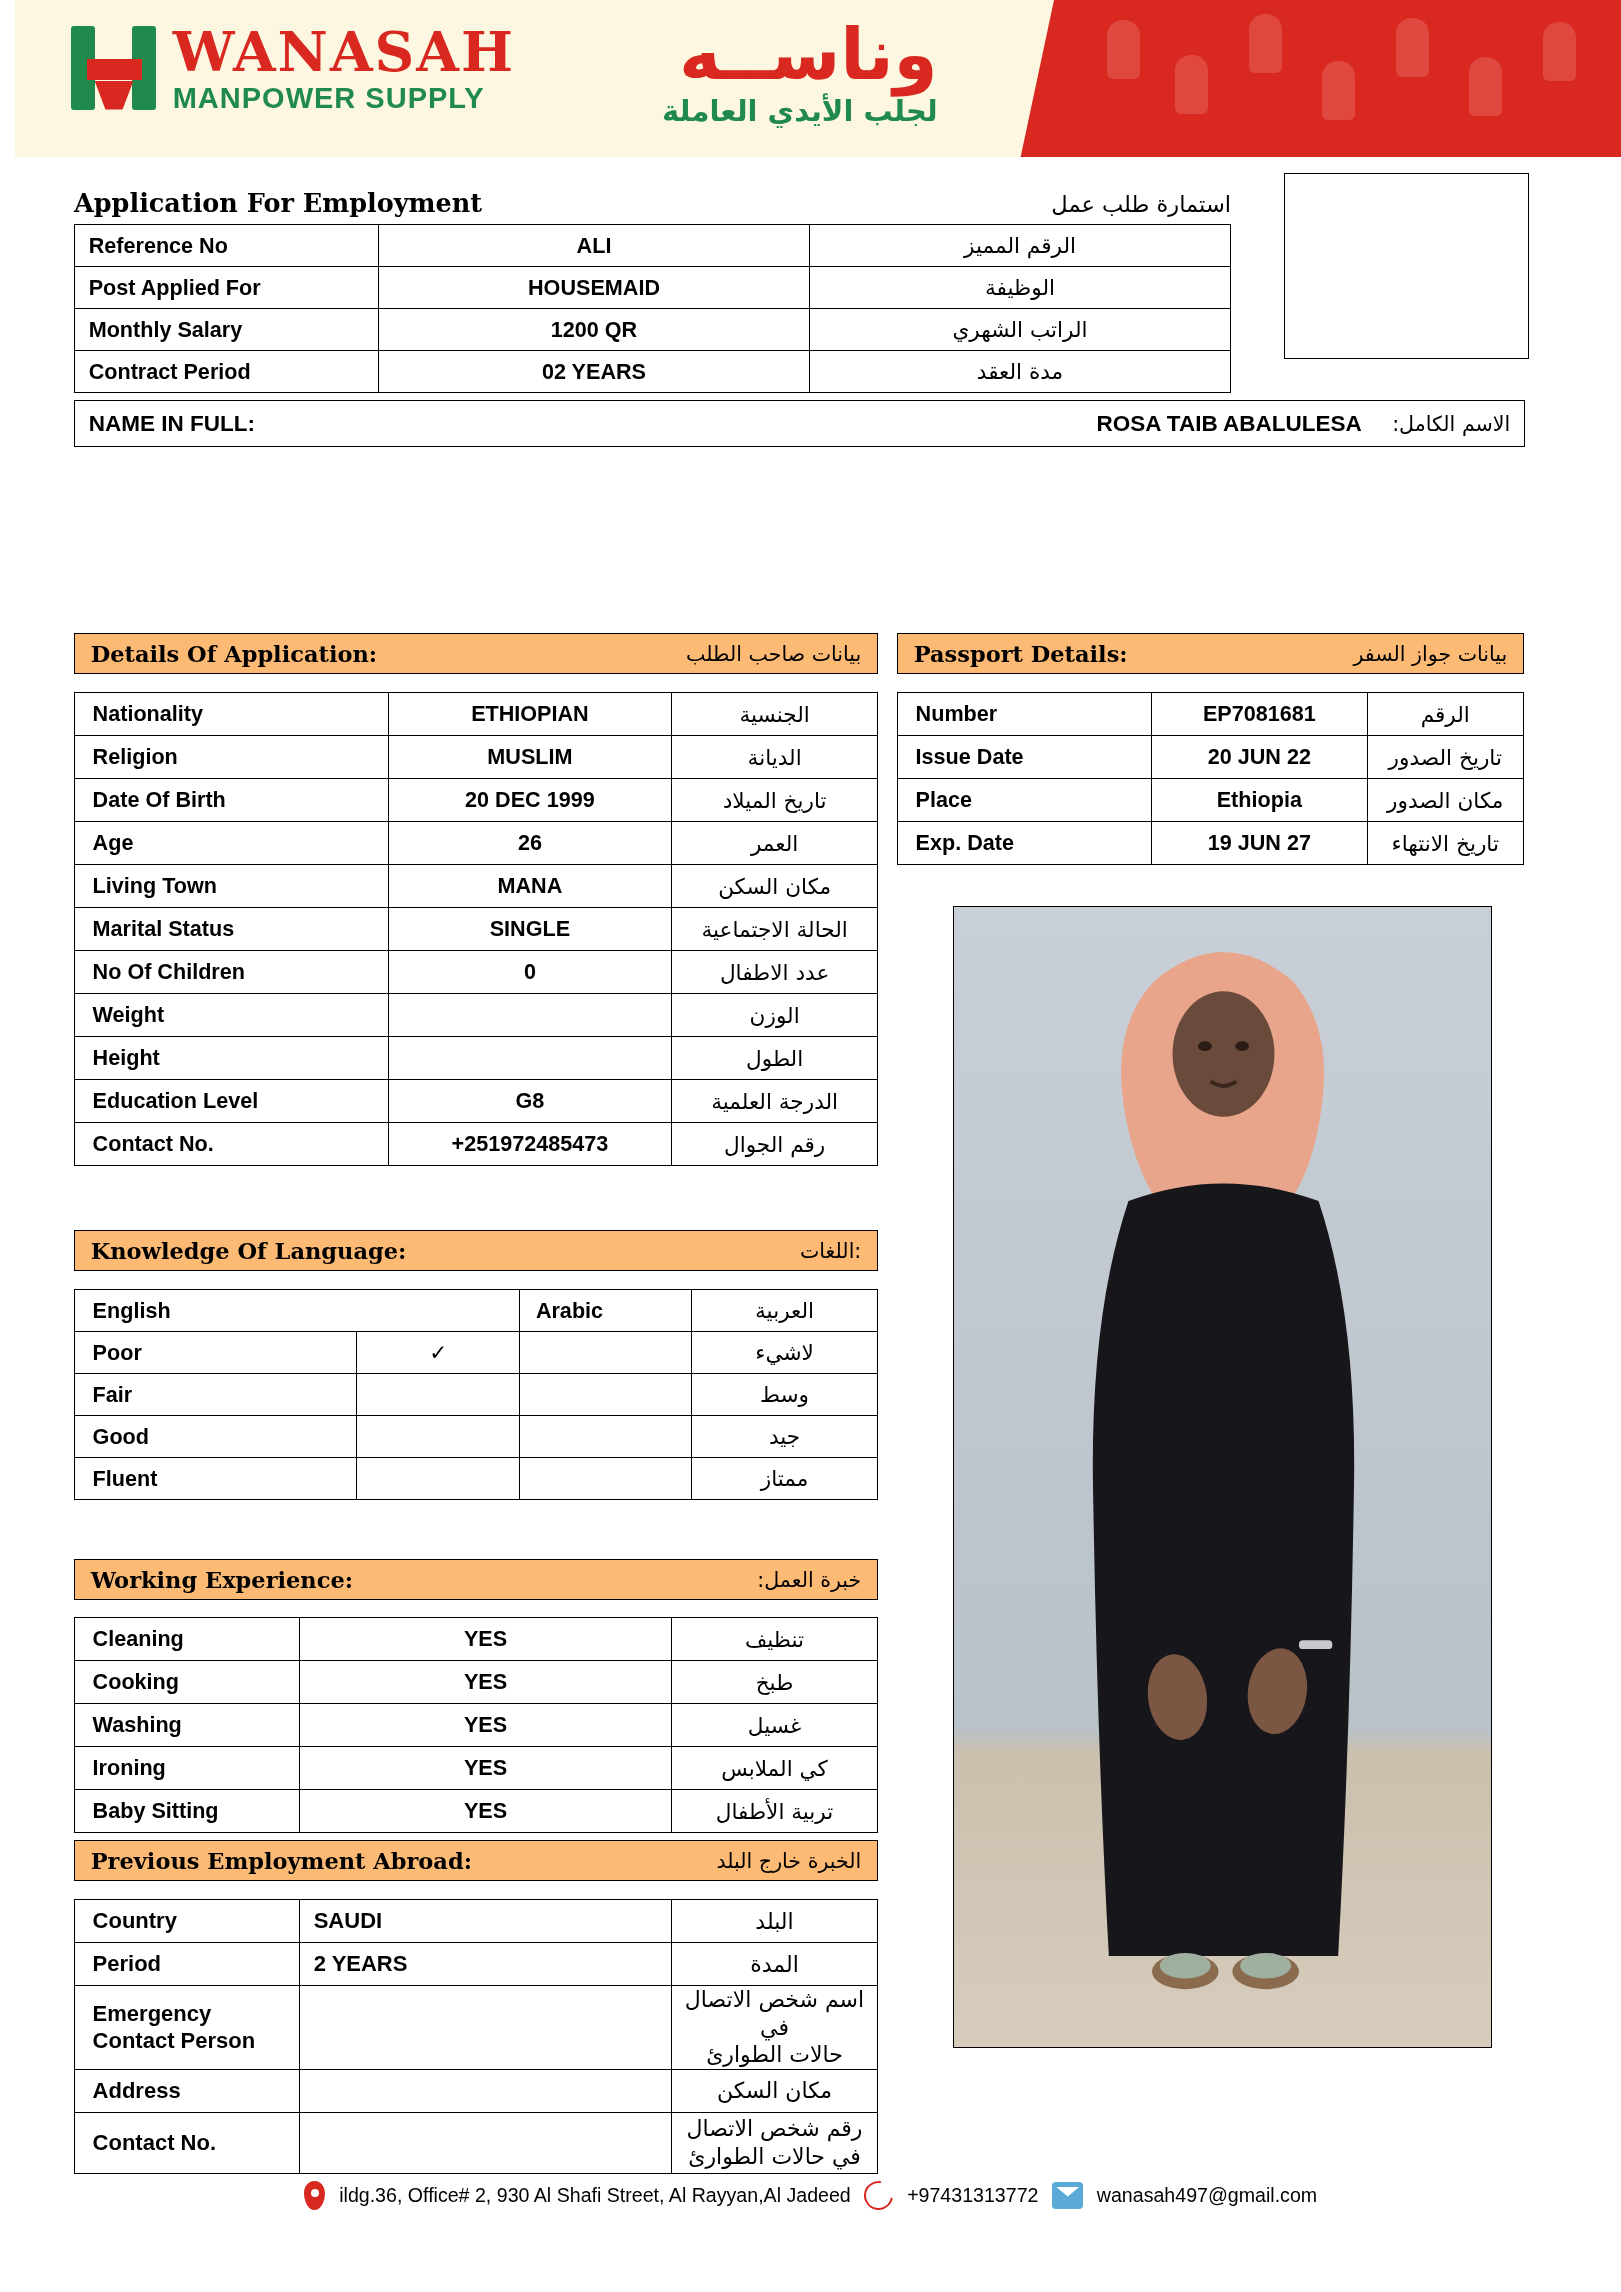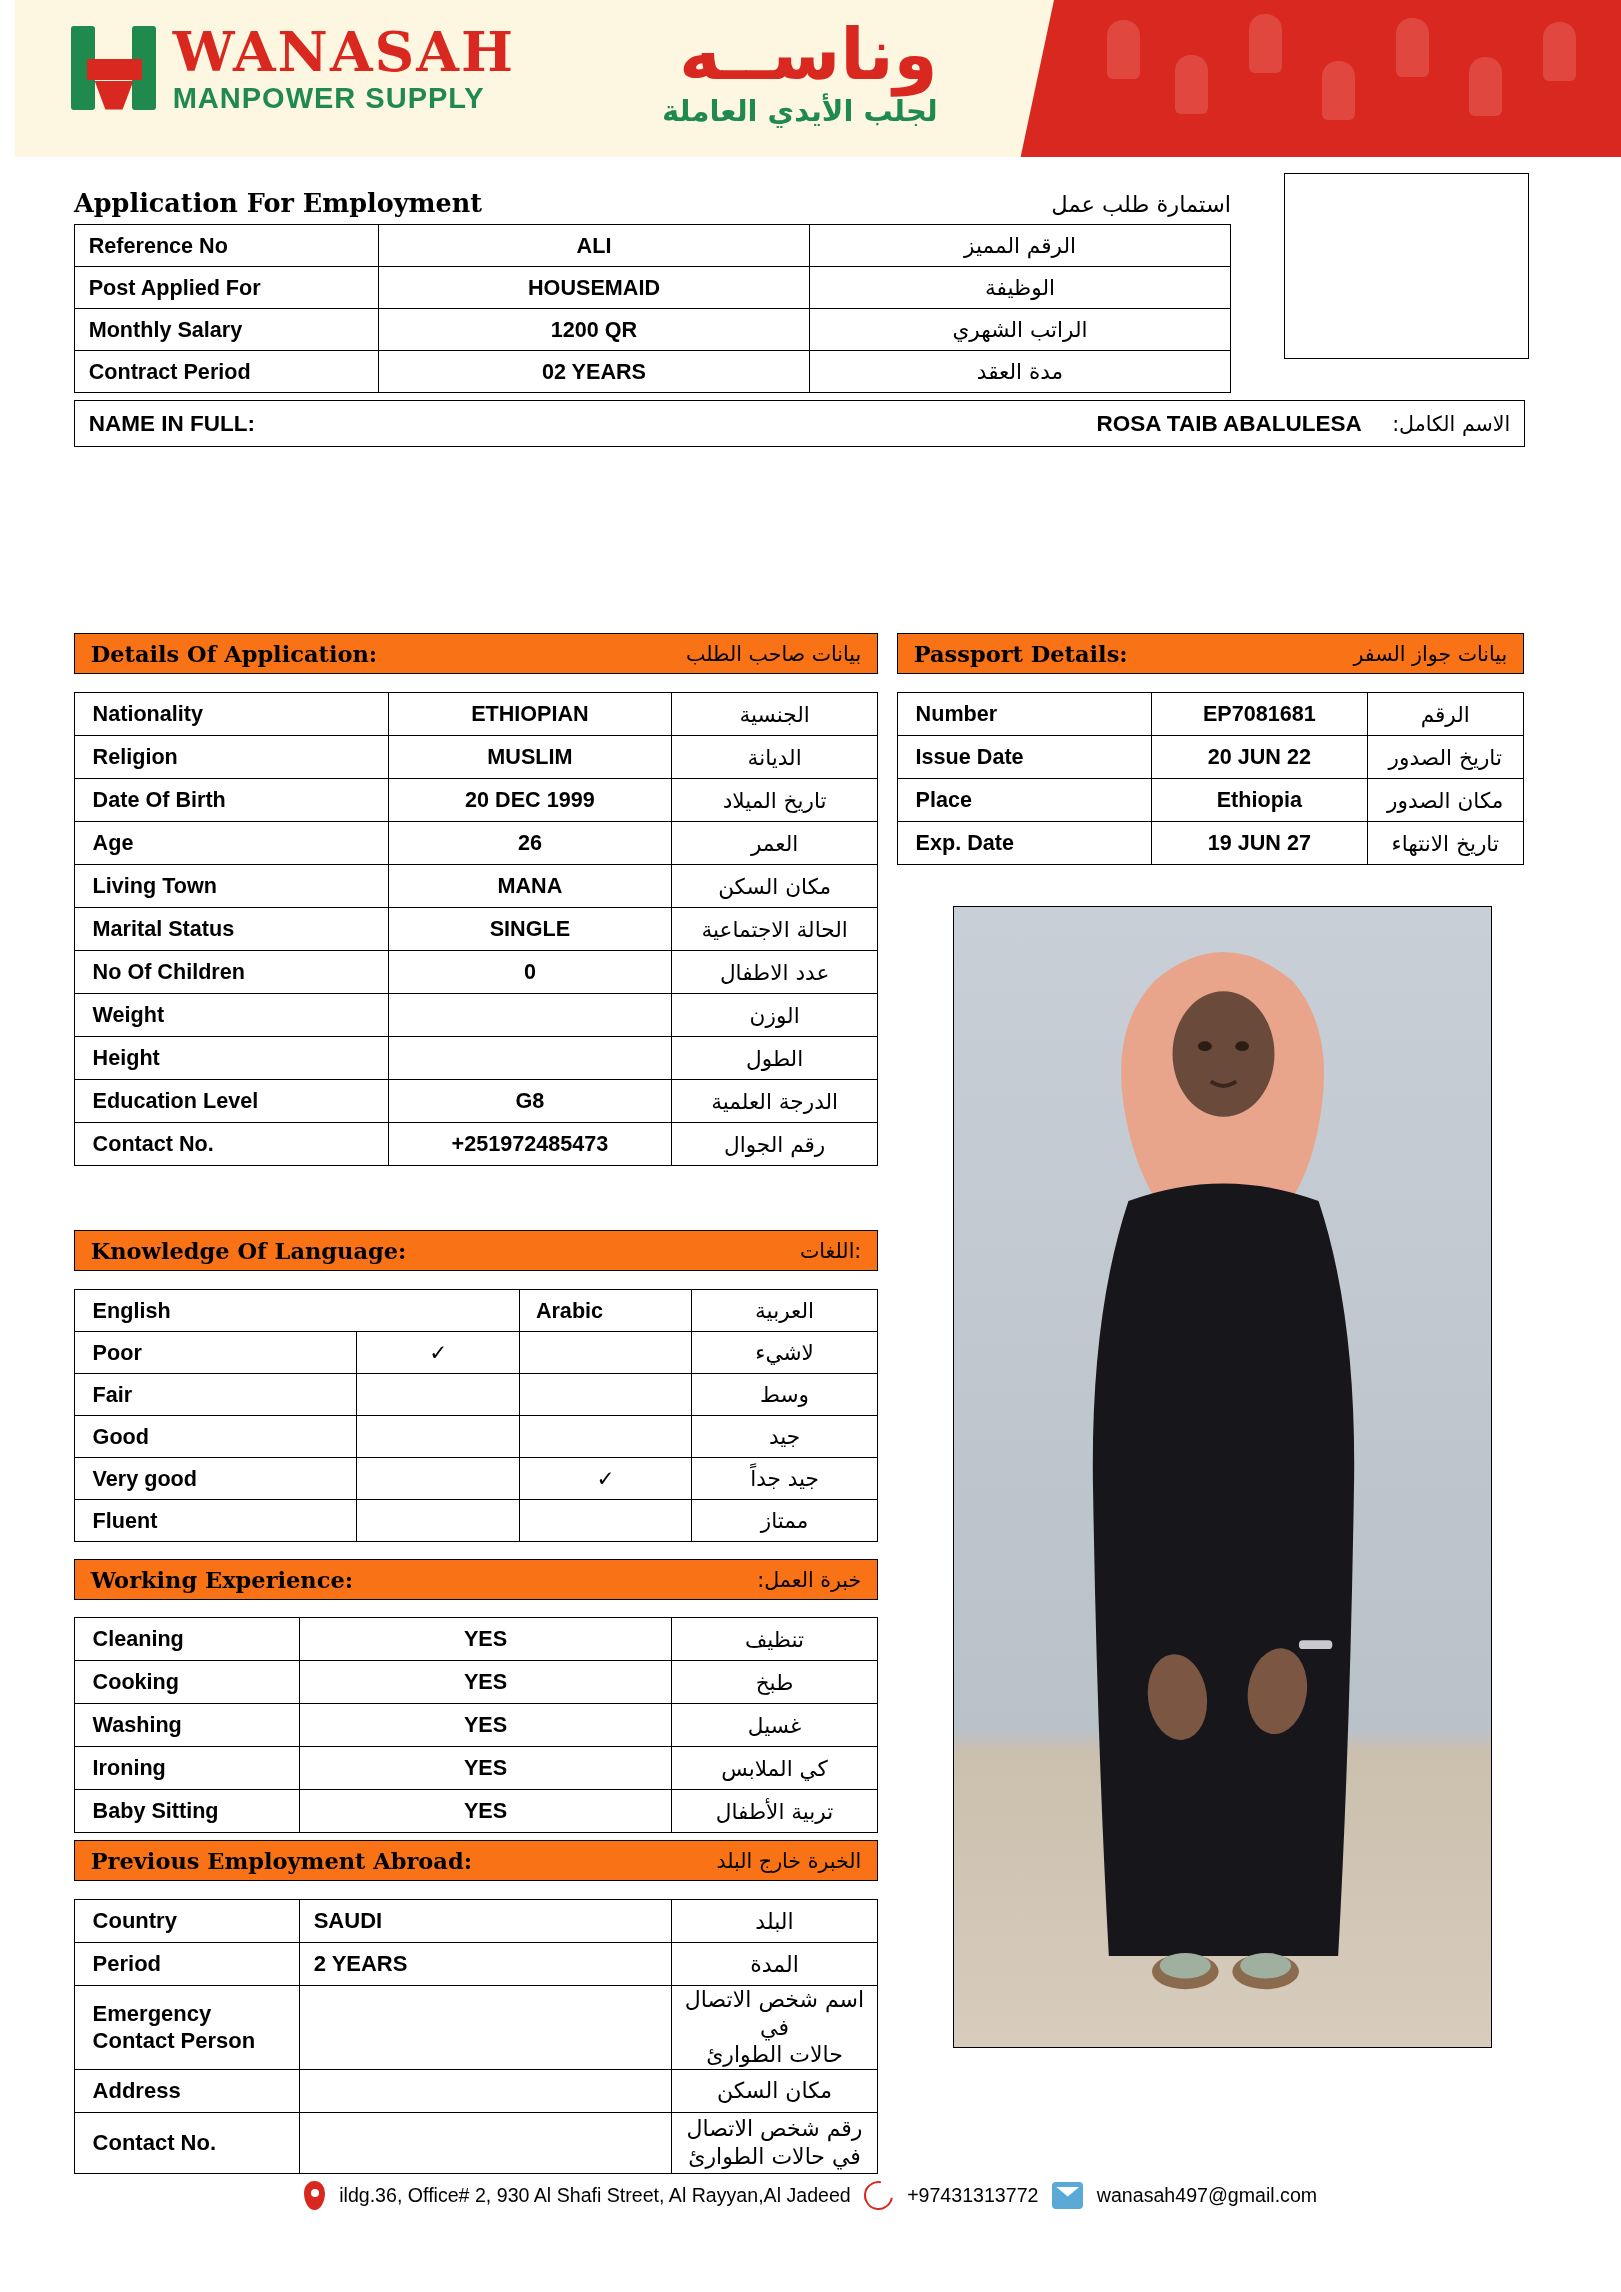--- a/index.html
+++ b/index.html
@@ -202,21 +202,21 @@
     font-size: 20.6px;
     width: 147px;
     border-left: none;
   }
   .t-name td.name-en { border-right: none; }
   .t-name td.name-val { border-left: none; border-right: none; }
 
   
   .sec {
     position: absolute;
-    background: #f97316;
+    background: #fdba74;
     border: 1.5px solid #000;
     display: flex;
     align-items: center;
     justify-content: space-between;
     padding: 0 15.7px;
     height: 41px;
   }
   .sec .en {
     font-family: "DejaVu Serif", serif;
     font-weight: bold;
@@ -572,26 +572,20 @@
       <td class="l-c2"></td>
       <td class="l-ar">وسط</td>
     </tr>
     <tr>
       <td class="l-label">Good</td>
       <td class="l-c1"></td>
       <td class="l-c2"></td>
       <td class="l-ar">جيد</td>
     </tr>
     <tr>
-      <td class="l-label">Very good</td>
-      <td class="l-c1"></td>
-      <td class="l-c2">✓</td>
-      <td class="l-ar">جيد جداً</td>
-    </tr>
-    <tr>
       <td class="l-label">Fluent</td>
       <td class="l-c1"></td>
       <td class="l-c2"></td>
       <td class="l-ar">ممتاز</td>
     </tr>
   </tbody>
     </table>
 
   <div class="sec" style="left:74px; top:1402px; width:804px;">
     <span class="en">Working Experience:</span>

